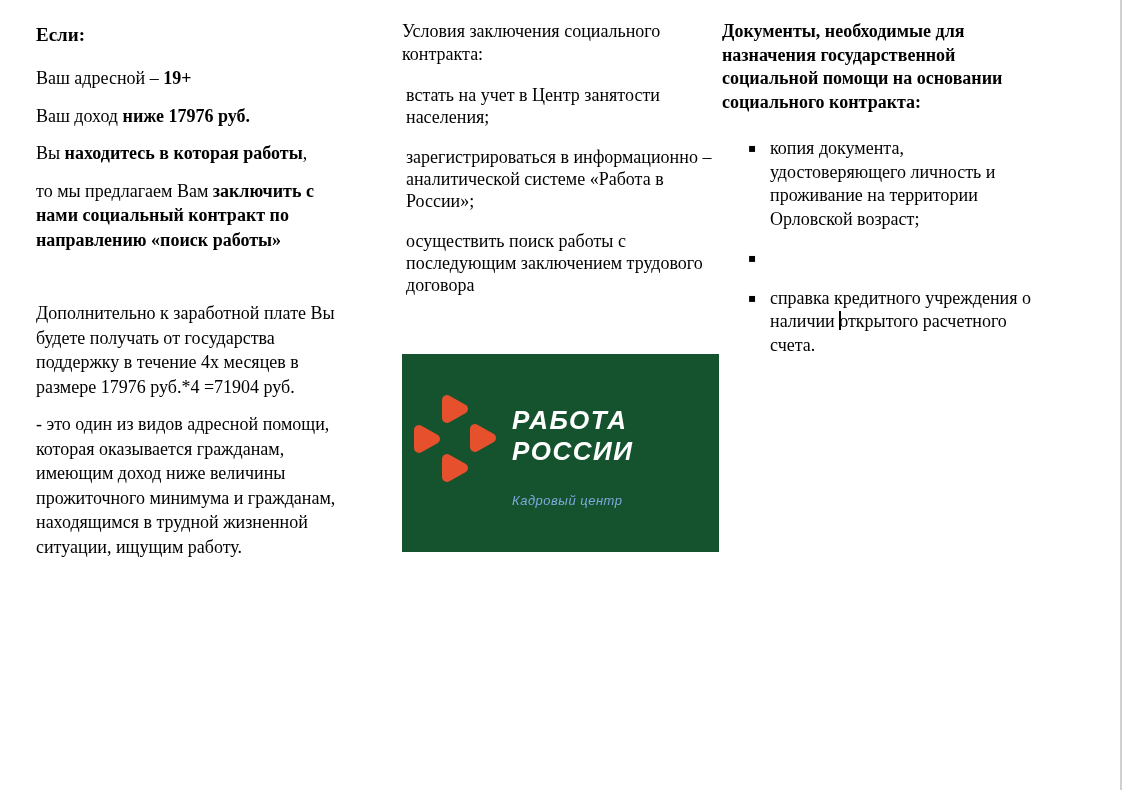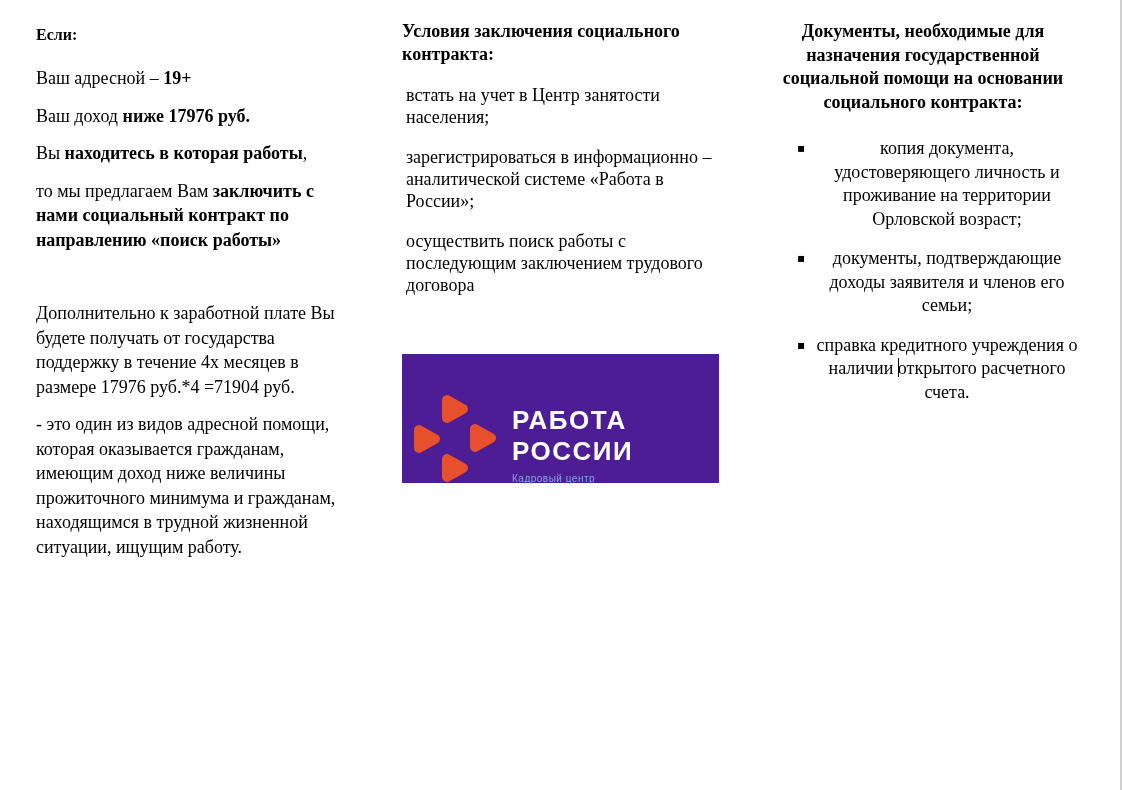--- a/index.html
+++ b/index.html
@@ -28,54 +28,55 @@
     top: 20px;
   }
   
   .col-left {
     left: 36px;
     width: 316px;
     font-size: 18px;
     line-height: 24.5px;
   }
   .doc-title {
-    font-size: 16px;
+    font-size: 19px;
     line-height: 30px;
     font-weight: bold;
     margin: 0 0 16px 0;
   }
   .col-left p {
     margin: 0 0 13px 0;
   }
   p.gap-support { margin-top: 49px !important; }
   .sub-heading {
     font-weight: bold;
     margin: 50px 0 13px 0 !important;
   }
   
   .col-mid {
     left: 402px;
     width: 317px;
     font-size: 18px;
     line-height: 22px;
   }
   .col-mid .heading {
-    font-weight: bold;
+    font-weight: normal;
     line-height: 23px;
     margin: 0 0 18px 0;
   }
   .col-mid p.item {
     margin: 0 0 18px 4px;
   }
   .logo {
     position: relative;
     margin-top: 58px;
     width: 317px;
-    height: 129px;
-    background: #4c1d95;
+    height: 198px;
+    background: #14532d;
+    font-style: italic;
   }
   .logo-triangles {
     position: absolute;
     left: 11px;
     top: 37px;
     width: 92px;
     height: 92px;
   }
   .logo-text {
     position: absolute;
@@ -84,32 +85,31 @@
     font-family: "Liberation Sans", "DejaVu Sans", sans-serif;
   }
   .logo-title {
     font-size: 26px;
     line-height: 31px;
     font-weight: bold;
     color: #ffffff;
     letter-spacing: 1.5px;
   }
   .logo-tagline {
-    margin-top: 1px;
-    font-size: 10px;
+    margin-top: 23px;
+    font-size: 13px;
     letter-spacing: 0.5px;
     color: #7ea9dc;
   }
   
   .col-right {
-    left: 764px;
+    left: 722px;
     width: 318px;
     font-size: 18px;
     line-height: 23.5px;
-    text-align: center;
   }
   .col-right .heading {
     font-weight: bold;
     margin: 0 0 23px 0;
   }
   .bullet {
     display: flex;
     margin: 0 0 16px 0;
   }
   .bullet .marker {
@@ -191,21 +191,20 @@
   <div class="col col-right">
     <p class="heading">Документы, необходимые для назначения государственной социальной помощи на основании социального контракта:</p>
 
     <div class="bullet">
       <span class="marker">▪</span>
       <span class="btext">копия документа, удостоверяющего личность и проживание на территории Орловской возраст;</span>
     </div>
 
     <div class="bullet">
       <span class="marker">▪</span>
-      <span class="btext">документы, подтверждающие доходы заявителя и членов его семьи;</span>
     </div>
 
     <div class="bullet">
       <span class="marker">▪</span>
       <span class="btext"><span>справка кредитного учреждения о наличии </span><span class="caret"></span><span>открытого расчетного счета.</span></span>
     </div>
   </div>
 
   <div class="page-edge"></div>
 </div>

